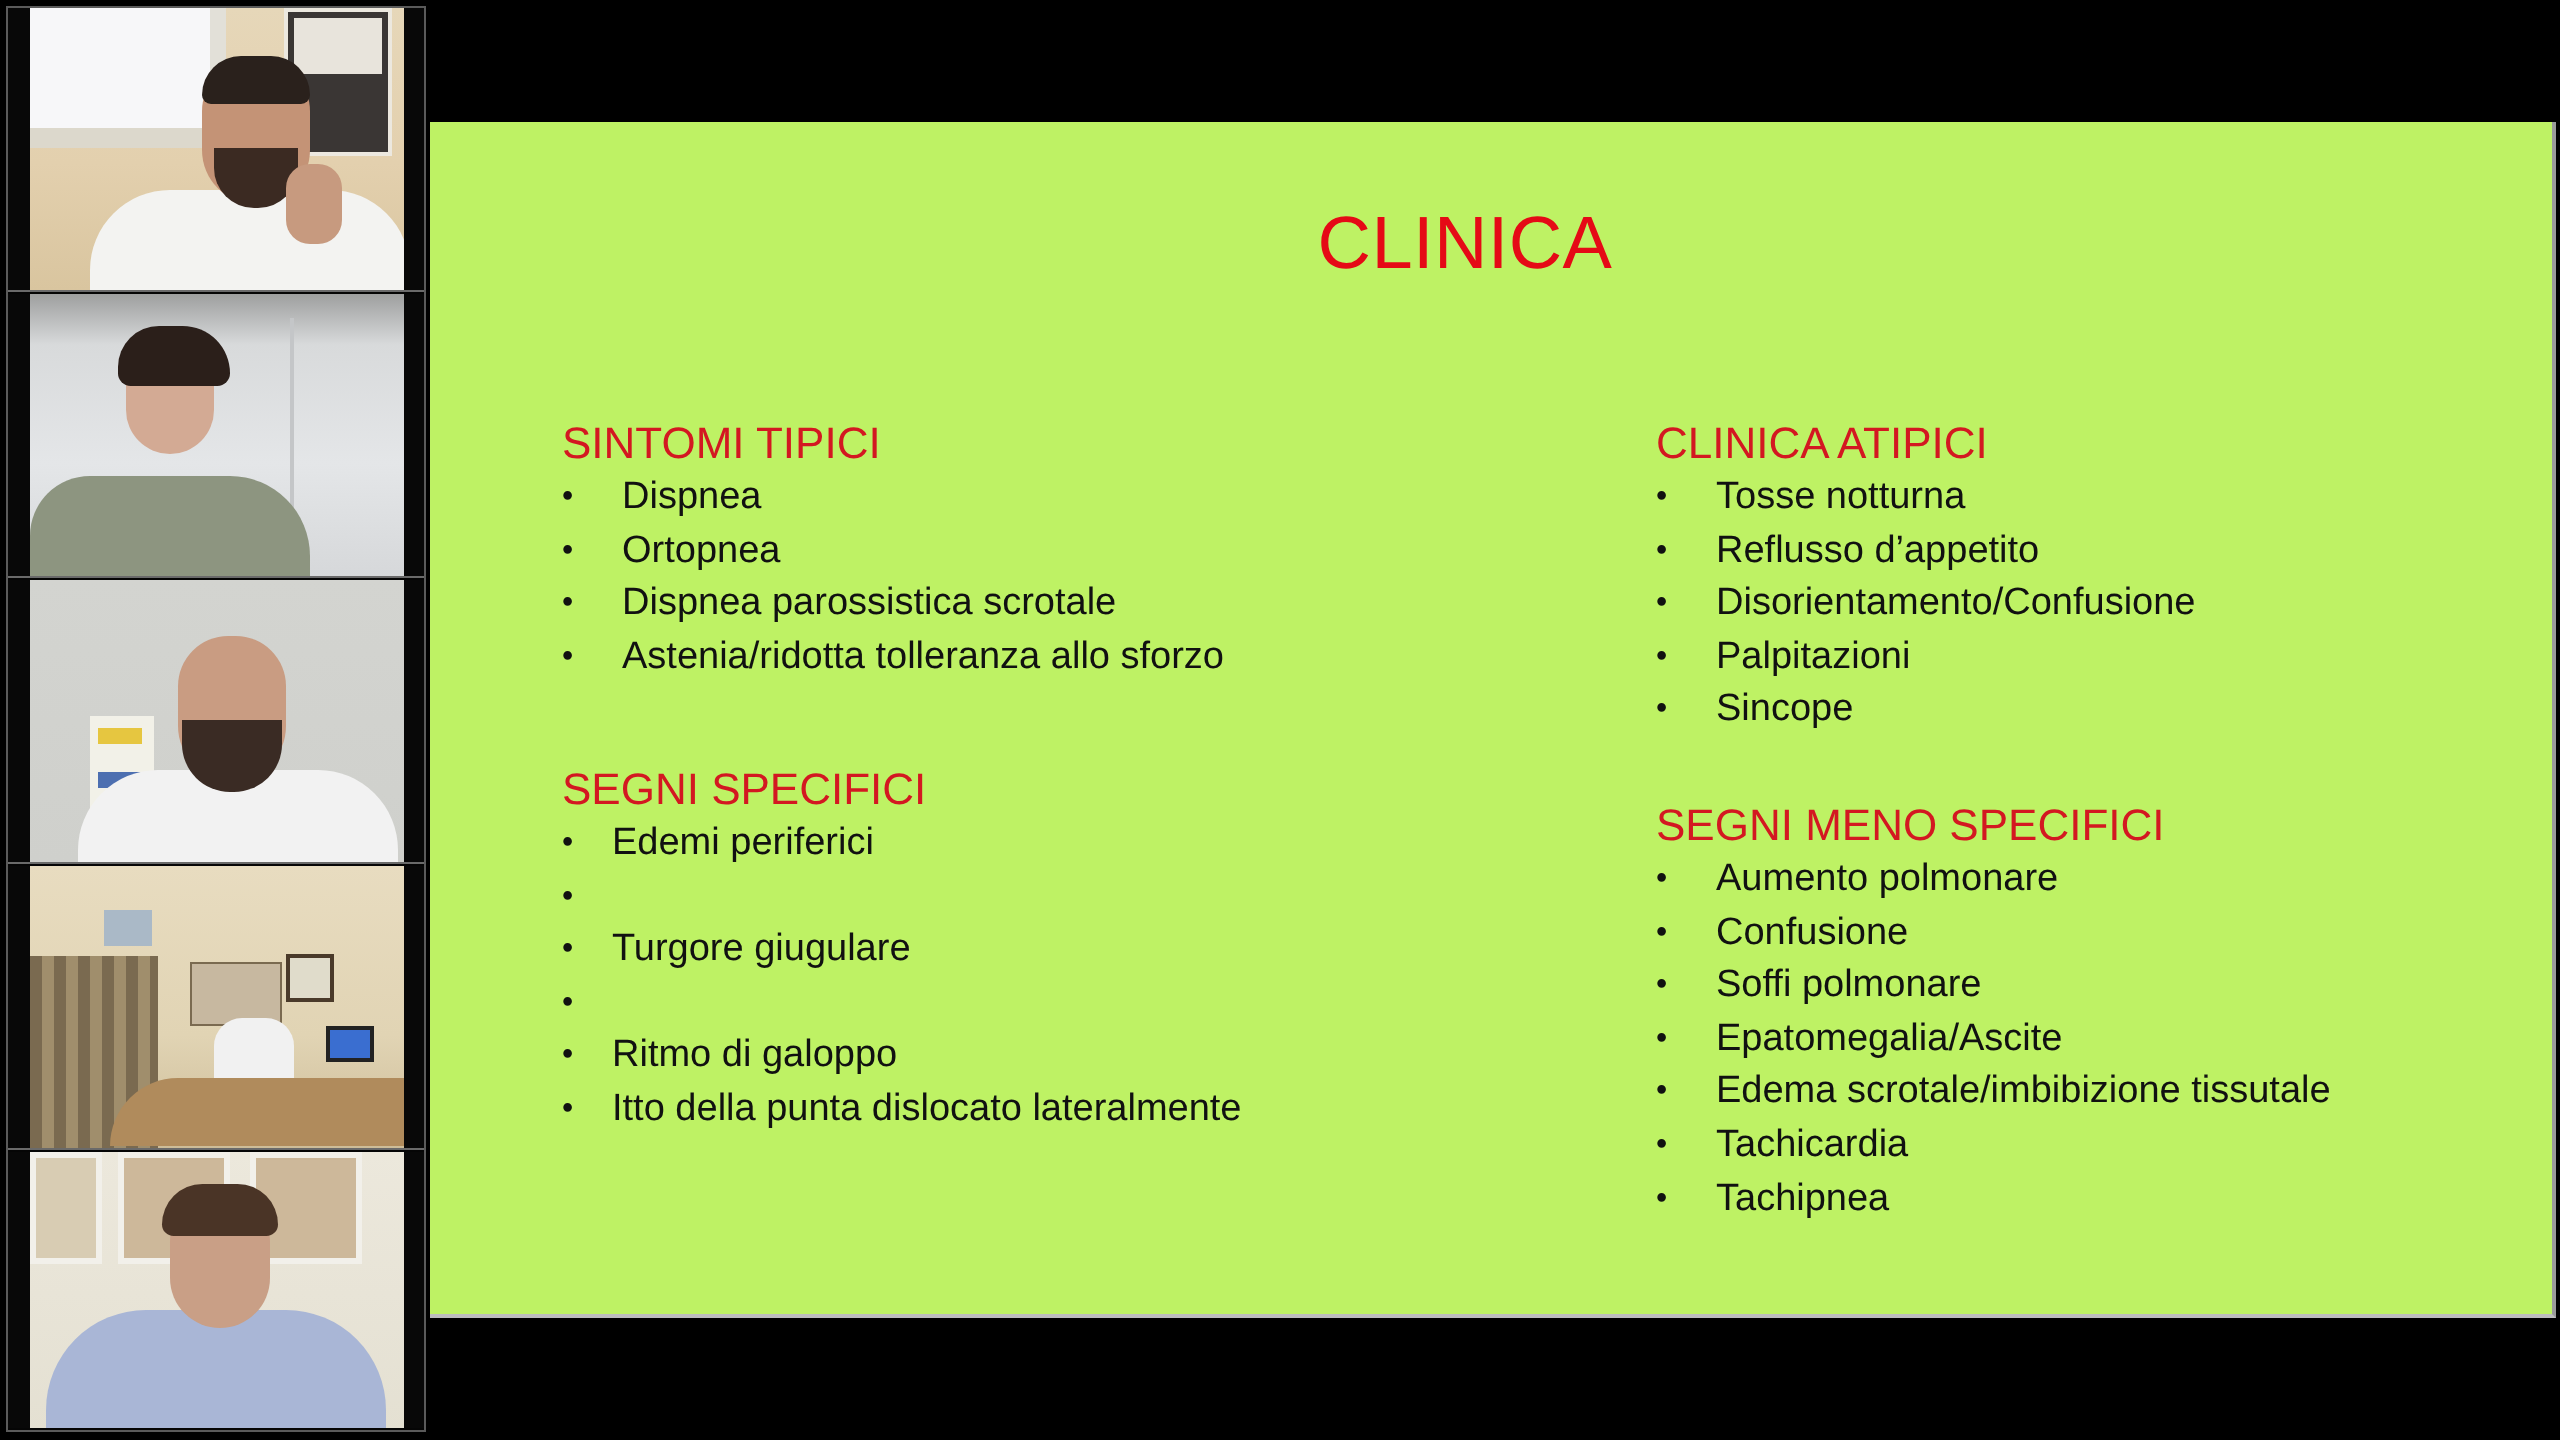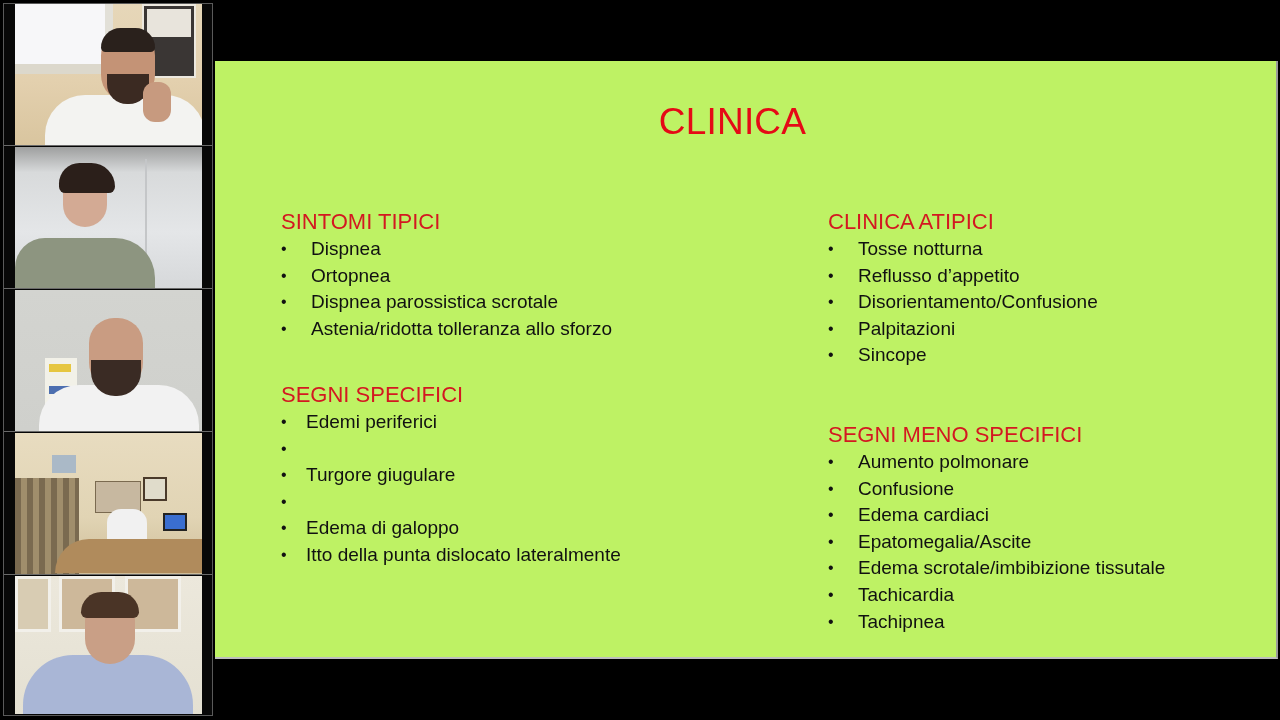--- a/index.html
+++ b/index.html
@@ -88,21 +88,21 @@
   .section li {
     position:relative; font-size:19px; color:#111; height:26.6px; line-height:26.6px; padding-left:30px; white-space:nowrap;
   }
   .section li .bullet { position:absolute; left:0; top:0; font-size:16px; }
   .s-tipici { left:66px; top:147px; }
   .s-tipici li { padding-left:30px; }
   .s-specifici { left:66px; top:320px; }
   .s-specifici li { padding-left:25px; }
   .s-atipici { left:613px; top:147px; }
   .s-atipici li { padding-left:30px; }
-  .s-meno { left:613px; top:338px;margin-top:22px; }
+  .s-meno { left:613px; top:338px; }
   .s-meno li { padding-left:30px; }
 </style>
 </head>
 <body>
 
 <div class="gallery">
   <div class="tile t1">
     <div class="video v1">
       <div class="window"></div>
       <div class="poster"></div>
@@ -165,41 +165,41 @@
     </ul>
   </div>
 
   <div class="section s-specifici">
     <h2>SEGNI SPECIFICI</h2>
     <ul>
       <li><span class="bullet">•</span><span>Edemi periferici</span></li>
       <li><span class="bullet">•</span></li>
       <li><span class="bullet">•</span><span>Turgore giugulare</span></li>
       <li><span class="bullet">•</span></li>
-      <li><span class="bullet">•</span><span>Edema di galoppo</span></li>
+      <li><span class="bullet">•</span><span>Ritmo di galoppo</span></li>
       <li><span class="bullet">•</span><span>Itto della punta dislocato lateralmente</span></li>
     </ul>
   </div>
 
   <div class="section s-atipici">
     <h2>CLINICA ATIPICI</h2>
     <ul>
       <li><span class="bullet">•</span><span>Tosse notturna</span></li>
       <li><span class="bullet">•</span><span>Reflusso d’appetito</span></li>
       <li><span class="bullet">•</span><span>Disorientamento/Confusione</span></li>
       <li><span class="bullet">•</span><span>Palpitazioni</span></li>
       <li><span class="bullet">•</span><span>Sincope</span></li>
     </ul>
   </div>
 
   <div class="section s-meno">
     <h2>SEGNI MENO SPECIFICI</h2>
     <ul>
       <li><span class="bullet">•</span><span>Aumento polmonare</span></li>
       <li><span class="bullet">•</span><span>Confusione</span></li>
-      <li><span class="bullet">•</span><span>Edema cardiaci</span></li>
+      <li><span class="bullet">•</span><span>Soffi polmonare</span></li>
       <li><span class="bullet">•</span><span>Epatomegalia/Ascite</span></li>
       <li><span class="bullet">•</span><span>Edema scrotale/imbibizione tissutale</span></li>
       <li><span class="bullet">•</span><span>Tachicardia</span></li>
       <li><span class="bullet">•</span><span>Tachipnea</span></li>
     </ul>
   </div>
 </div>
 
 </body></html>

